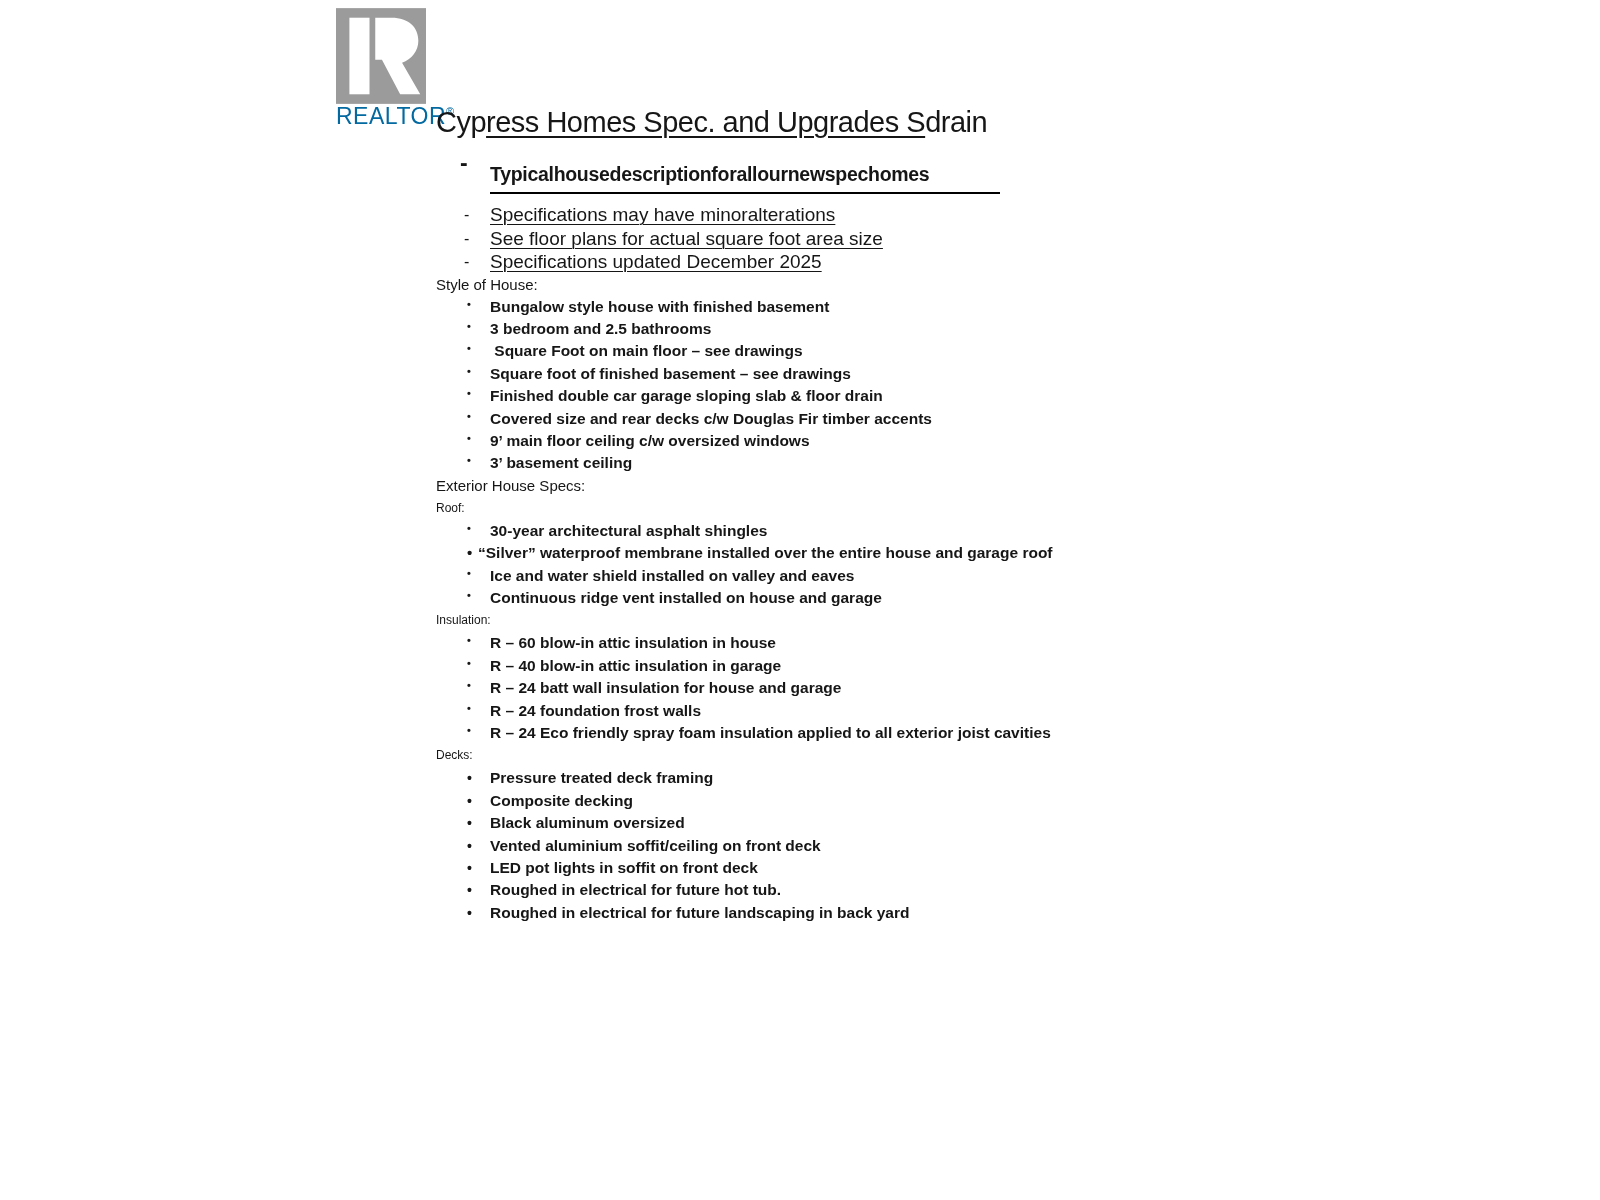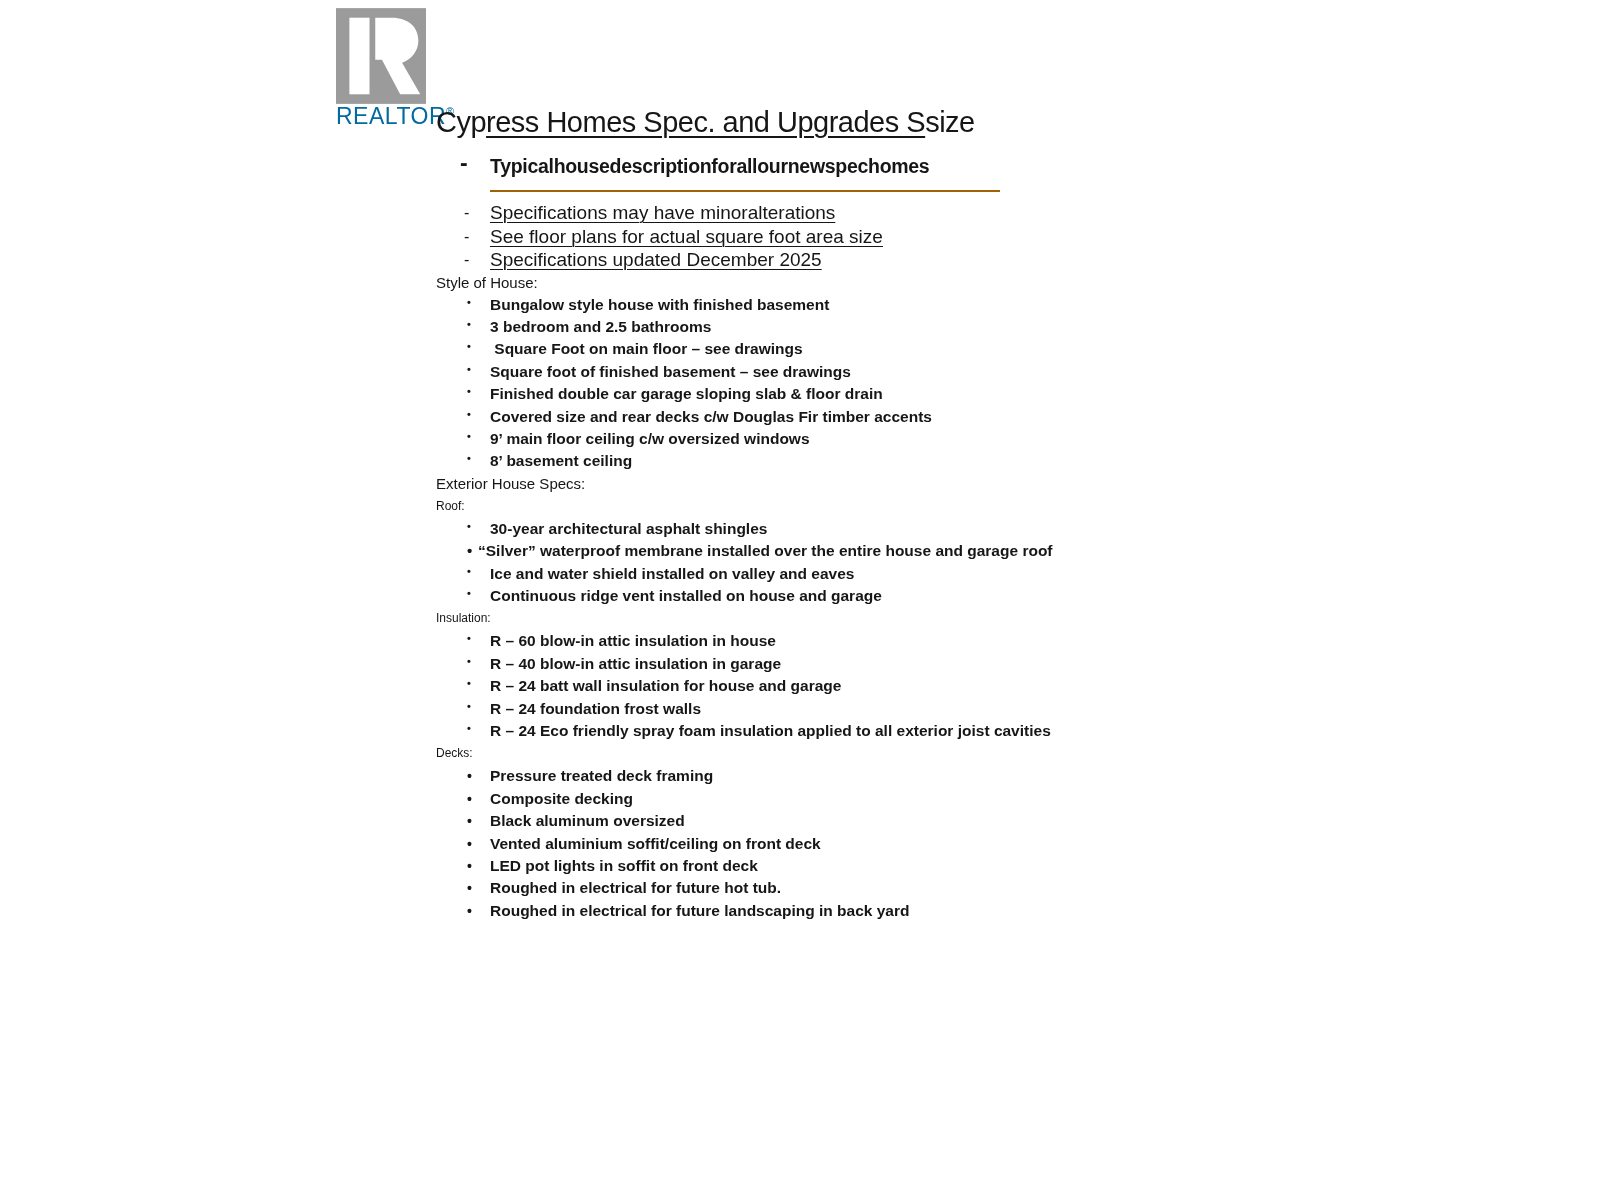--- a/index.html
+++ b/index.html
@@ -73,24 +73,25 @@
   .intro-headline::before {
     content: "-";
     position: absolute;
     left: 24px;
     top: -3px;
     font-size: 23px;
     font-weight: 700;
   }
   .intro-headline .hl-text {
     display: inline-block;
-    border-bottom: 2px solid #a16207;
-    padding-bottom: 12px;
+    border-bottom: 2px solid #000000;
+    padding-bottom: 6px;
     width: 510px;
     white-space: nowrap;
+    margin-top: 8px;
   }
 
   ul.dash {
     list-style: none;
     margin: 9px 0 0 0;
     padding: 0 0 0 54px;
   }
   ul.dash li {
     position: relative;
     font-size: 19px;
@@ -177,21 +178,21 @@
       <rect width="94" height="100" fill="#9b9b9b"></rect>
       <rect x="14" y="10" width="21" height="80" fill="#ffffff"></rect>
       <path d="M41 10 h17 c18 0 28 10 28 24 c0 11 -7 19 -17 23 l19 33 h-21 L48 54 h-7 z" fill="#ffffff"></path>
     </svg>
   </span>
   <div class="logo-word"><span>REALTOR</span><sup>®</sup></div>
 </div>
 
 <div class="doc">
 
-  <h1 class="doc-title"><span>Cyp</span><span class="u-mid">ress Homes Spec. and Upgrades S</span><span>size</span></h1>
+  <h1 class="doc-title"><span>Cyp</span><span class="u-mid">ress Homes Spec. and Upgrades S</span><span>drain</span></h1>
 
   <div class="intro-headline">
     <span class="hl-text">Typicalhousedescriptionforallournewspechomes</span>
   </div>
 
   <ul class="dash">
       <li><span>Specifications may have minoralterations</span></li>
       <li><span>See floor plans for actual square foot area size</span></li>
       <li><span>Specifications updated December 2025</span></li>
     </ul>
@@ -199,21 +200,21 @@
   <h2 class="section-heading h-style">Style of House:</h2>
 
   <ul class="bullets list-style">
       <li><span>Bungalow style house with finished basement</span></li>
       <li><span>3 bedroom and 2.5 bathrooms</span></li>
       <li><span> Square Foot on main floor – see drawings</span></li>
       <li><span>Square foot of finished basement – see drawings</span></li>
       <li><span>Finished double car garage sloping slab &amp; floor drain</span></li>
       <li><span>Covered size and rear decks c/w Douglas Fir timber accents</span></li>
       <li><span>9’ main floor ceiling c/w oversized windows</span></li>
-      <li><span>8’ basement ceiling</span></li>
+      <li><span>3’ basement ceiling</span></li>
     </ul>
 
   <h2 class="section-heading h-exterior">Exterior House Specs:</h2>
 
   <h3 class="sub-label lbl-roof">Roof:</h3>
   <ul class="bullets list-roof">
       <li><span>30-year architectural asphalt shingles</span></li>
       <li class="tight"><span>“Silver” waterproof membrane installed over the entire house and garage roof</span></li>
       <li><span>Ice and water shield installed on valley and eaves</span></li>
       <li><span>Continuous ridge vent installed on house and garage</span></li>

